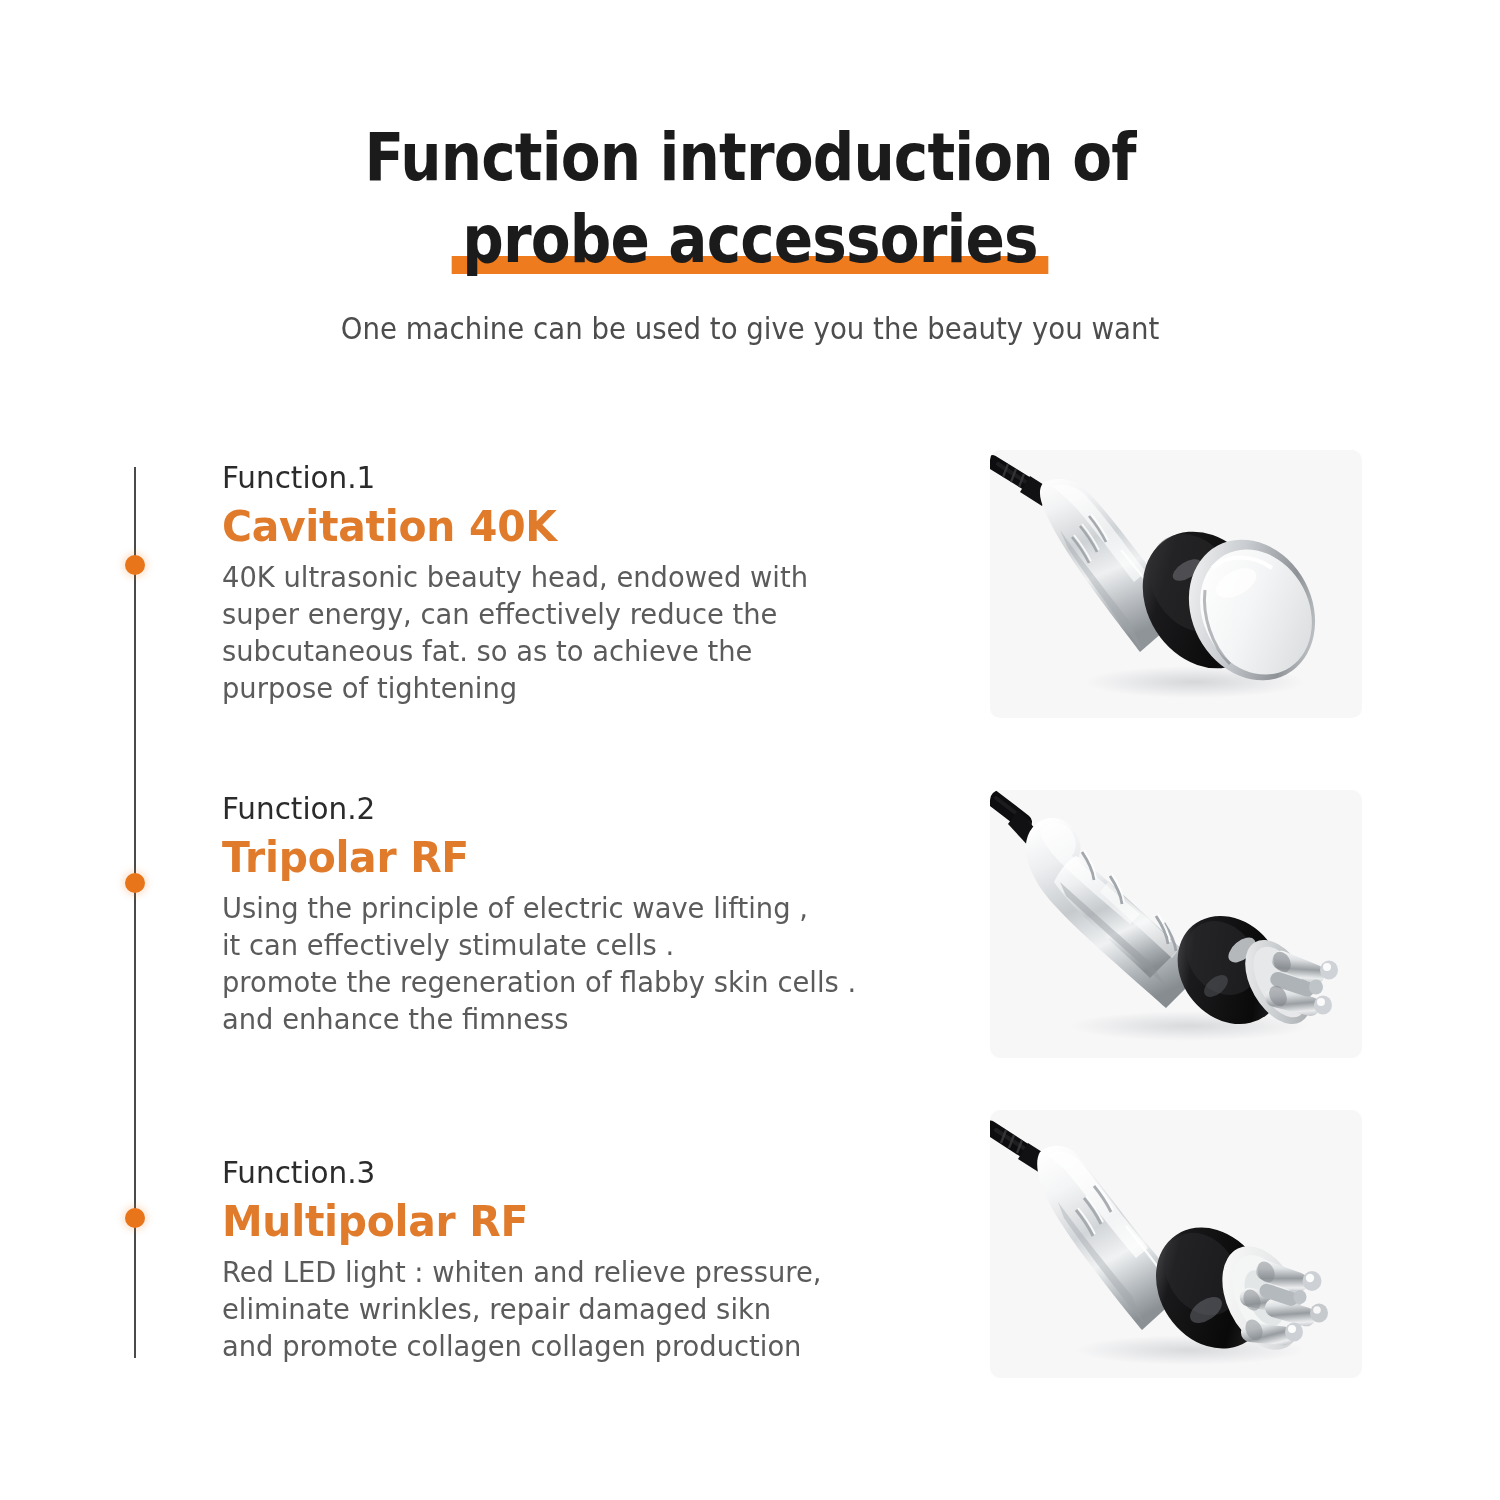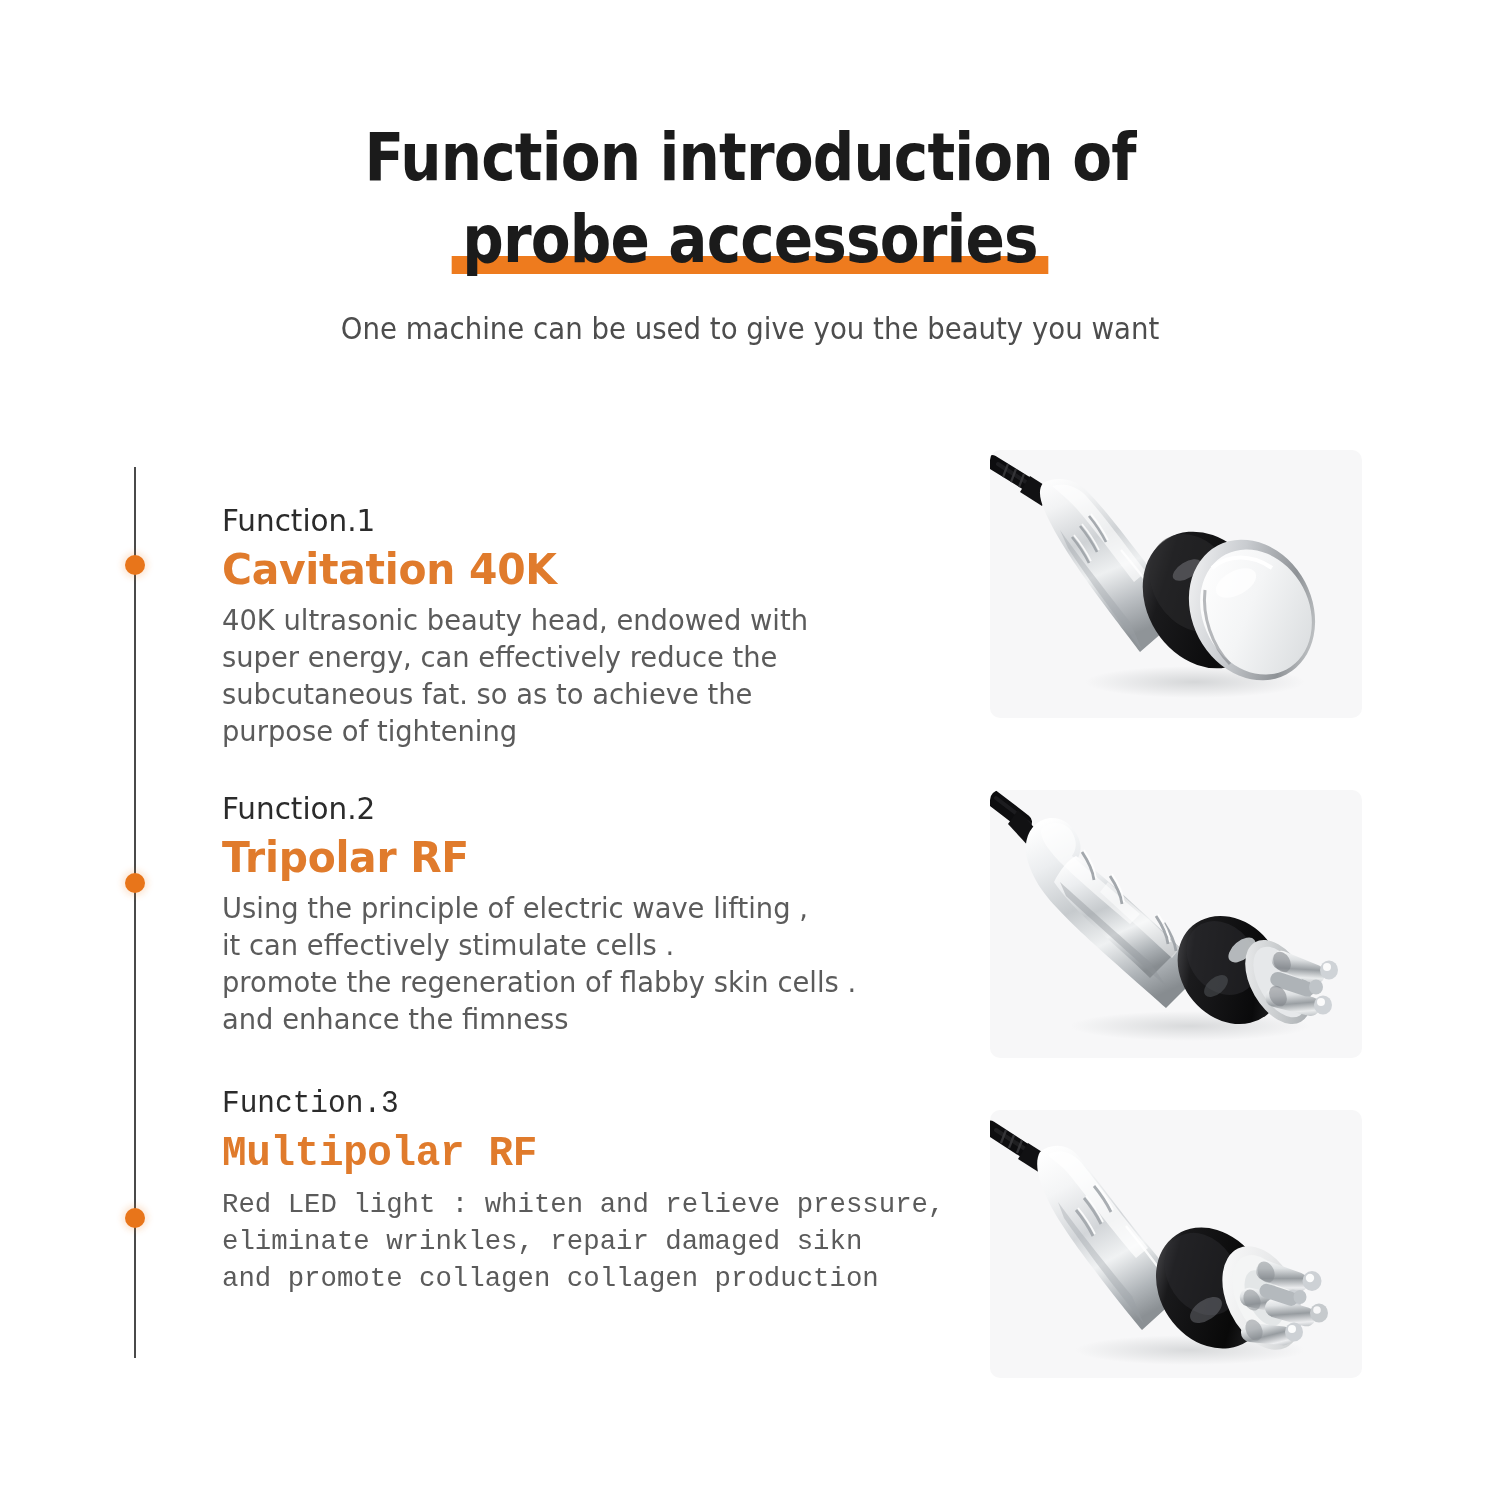--- a/index.html
+++ b/index.html
@@ -125,39 +125,39 @@
   </div>
 
   <div class="subtitle">One machine can be used to give you the beauty you want</div>
 </div>
 
 <div class="timeline-line"></div>
 <div class="tl-dot" style="top:555px;"></div>
 <div class="tl-dot" style="top:873px;"></div>
 <div class="tl-dot" style="top:1208px;"></div>
 
-<div class="fn-block" style="top:500px;">
+<div class="fn-block" style="top:457px;">
   <div class="fn-kicker">Function.1</div>
   <div class="fn-title">Cavitation 40K</div>
   <div class="fn-desc">40K ultrasonic beauty head, endowed with
 super energy, can effectively reduce the
 subcutaneous fat. so as to achieve the
 purpose of tightening</div>
 </div>
 
 <div class="fn-block" style="top:788px;">
   <div class="fn-kicker">Function.2</div>
   <div class="fn-title">Tripolar RF</div>
   <div class="fn-desc">Using the principle of electric wave lifting ,
 it can effectively stimulate cells .
 promote the regeneration of flabby skin cells .
 and enhance the fimness</div>
 </div>
 
-<div class="fn-block" style="top:1084px;font-family:Liberation Mono, monospace;">
+<div class="fn-block" style="top:1152px;">
   <div class="fn-kicker">Function.3</div>
   <div class="fn-title">Multipolar RF</div>
   <div class="fn-desc">Red LED light : whiten and relieve pressure,
 eliminate wrinkles, repair damaged sikn
 and promote collagen collagen production</div>
 </div>
 
 <div class="panel" style="left:990px; top:450px;">
   <svg viewBox="0 0 372 268" xmlns="http://www.w3.org/2000/svg">
     <defs>

